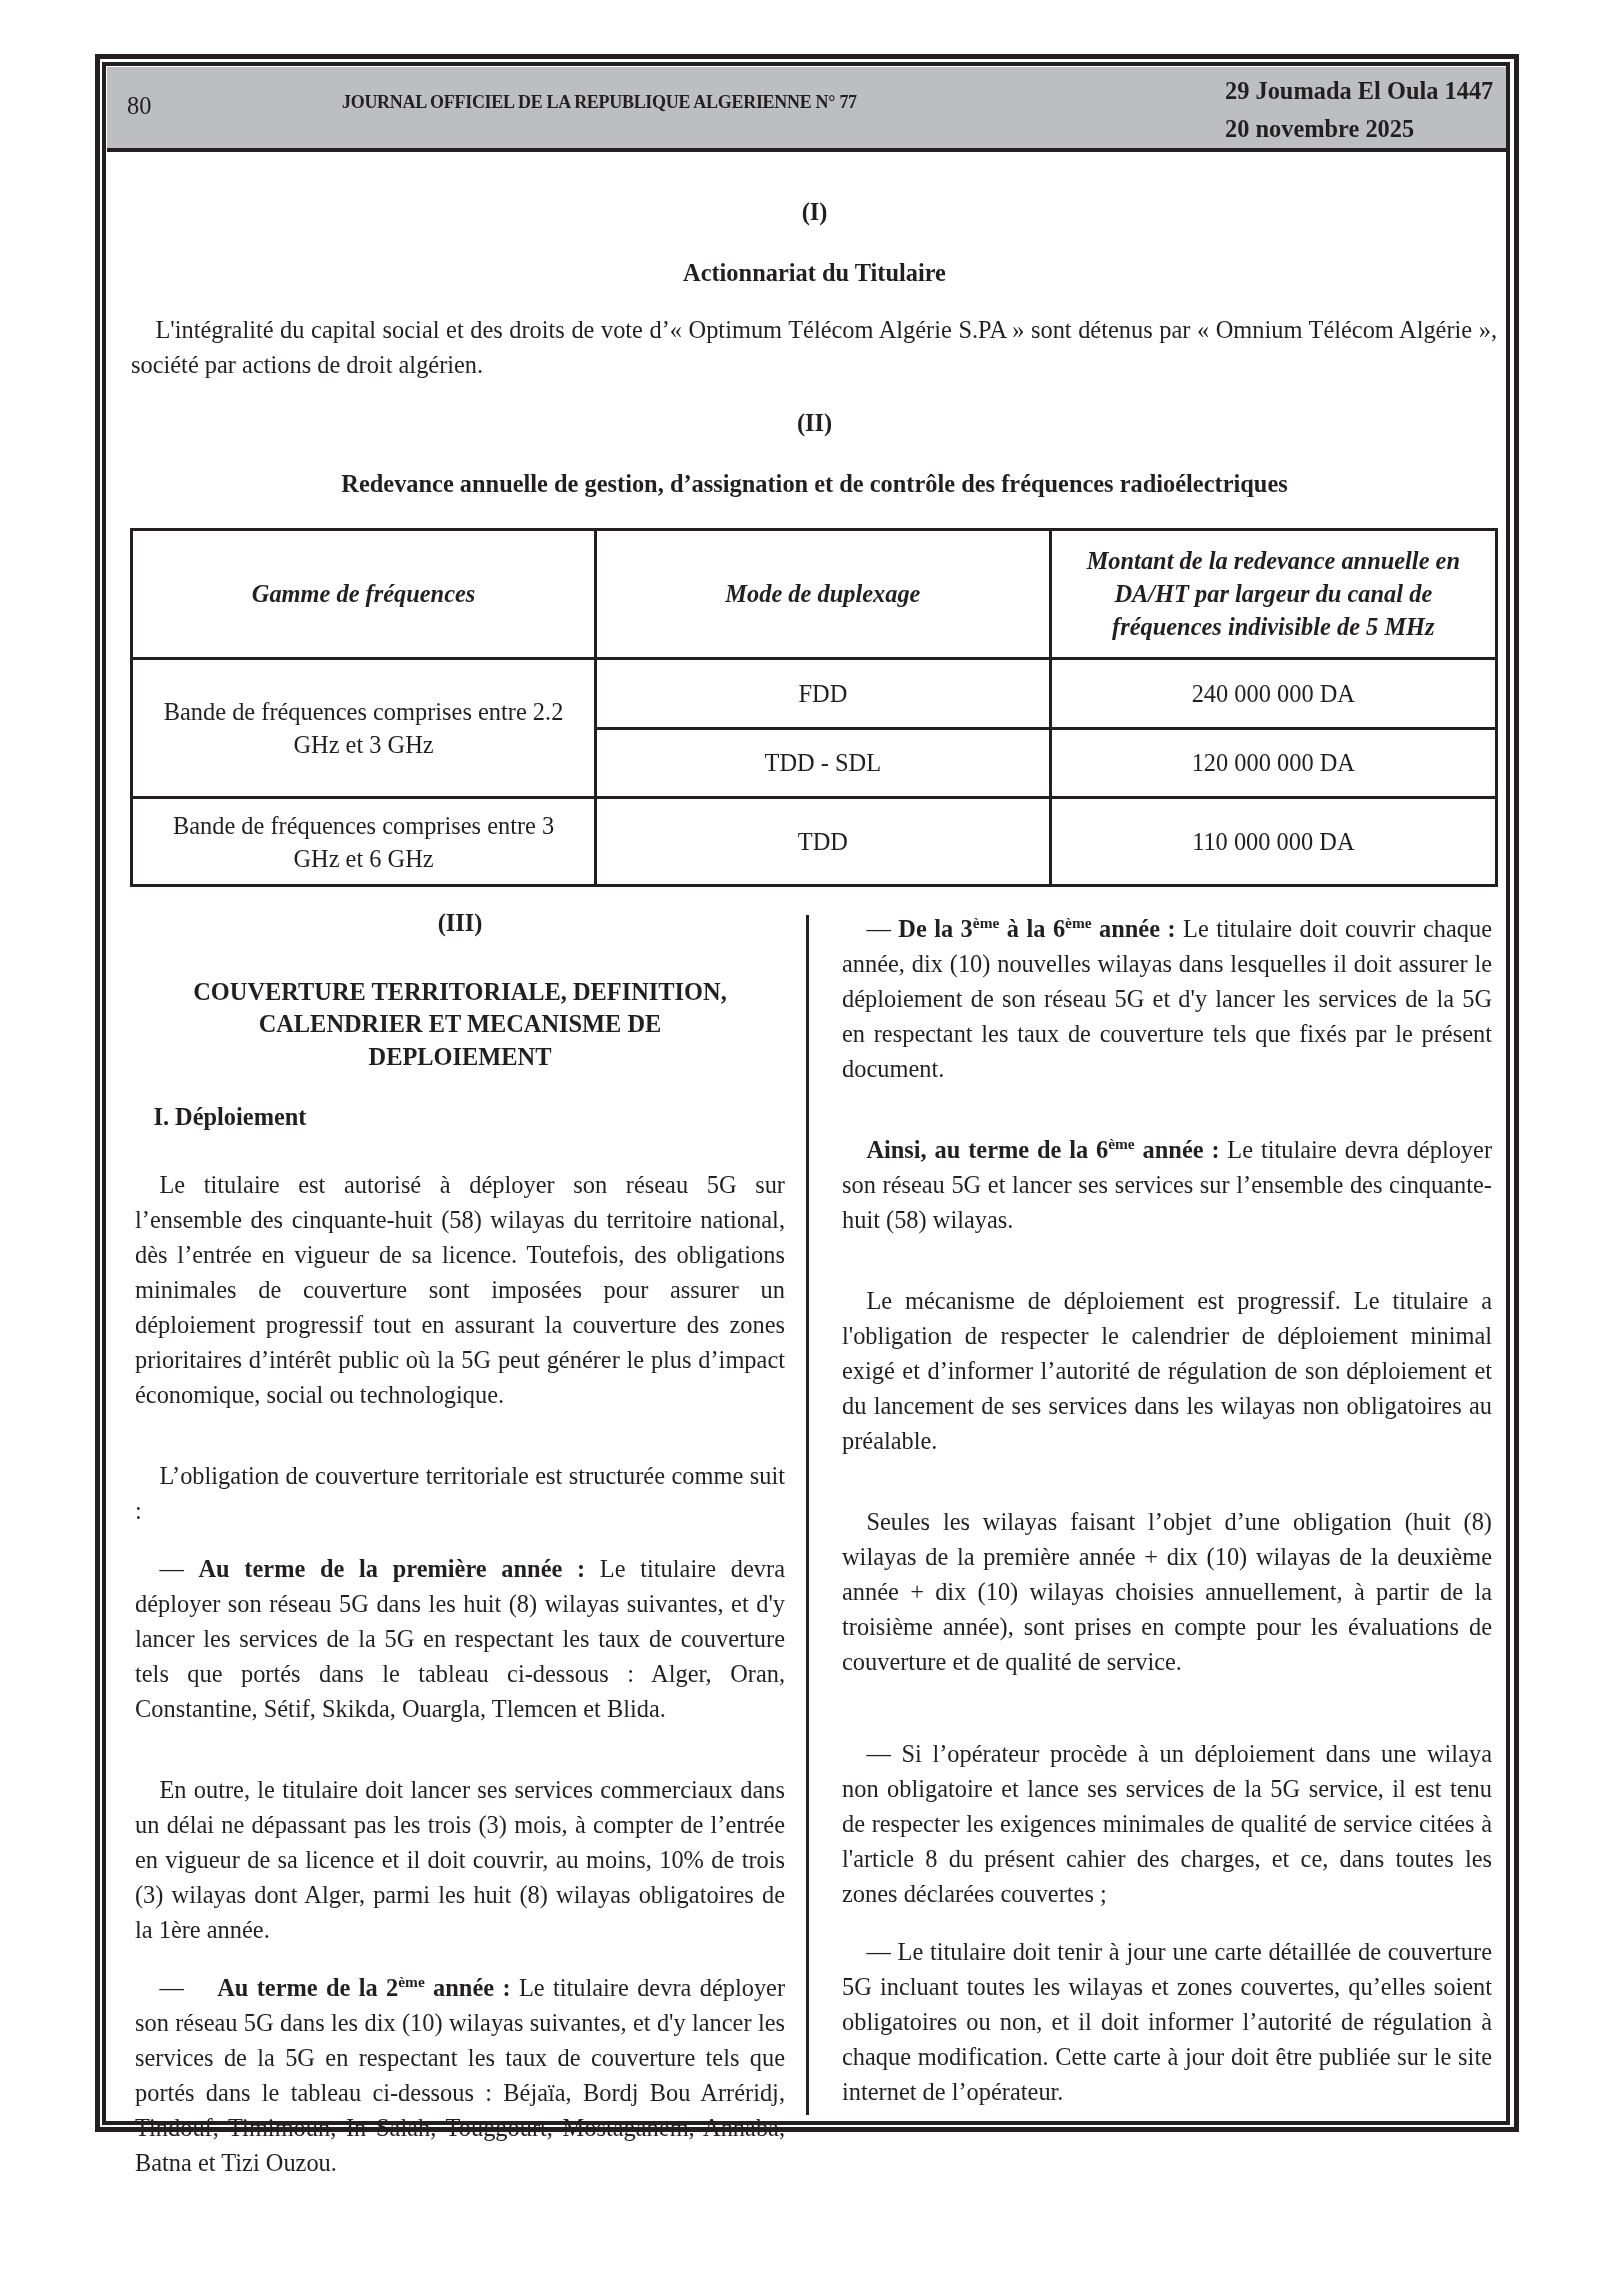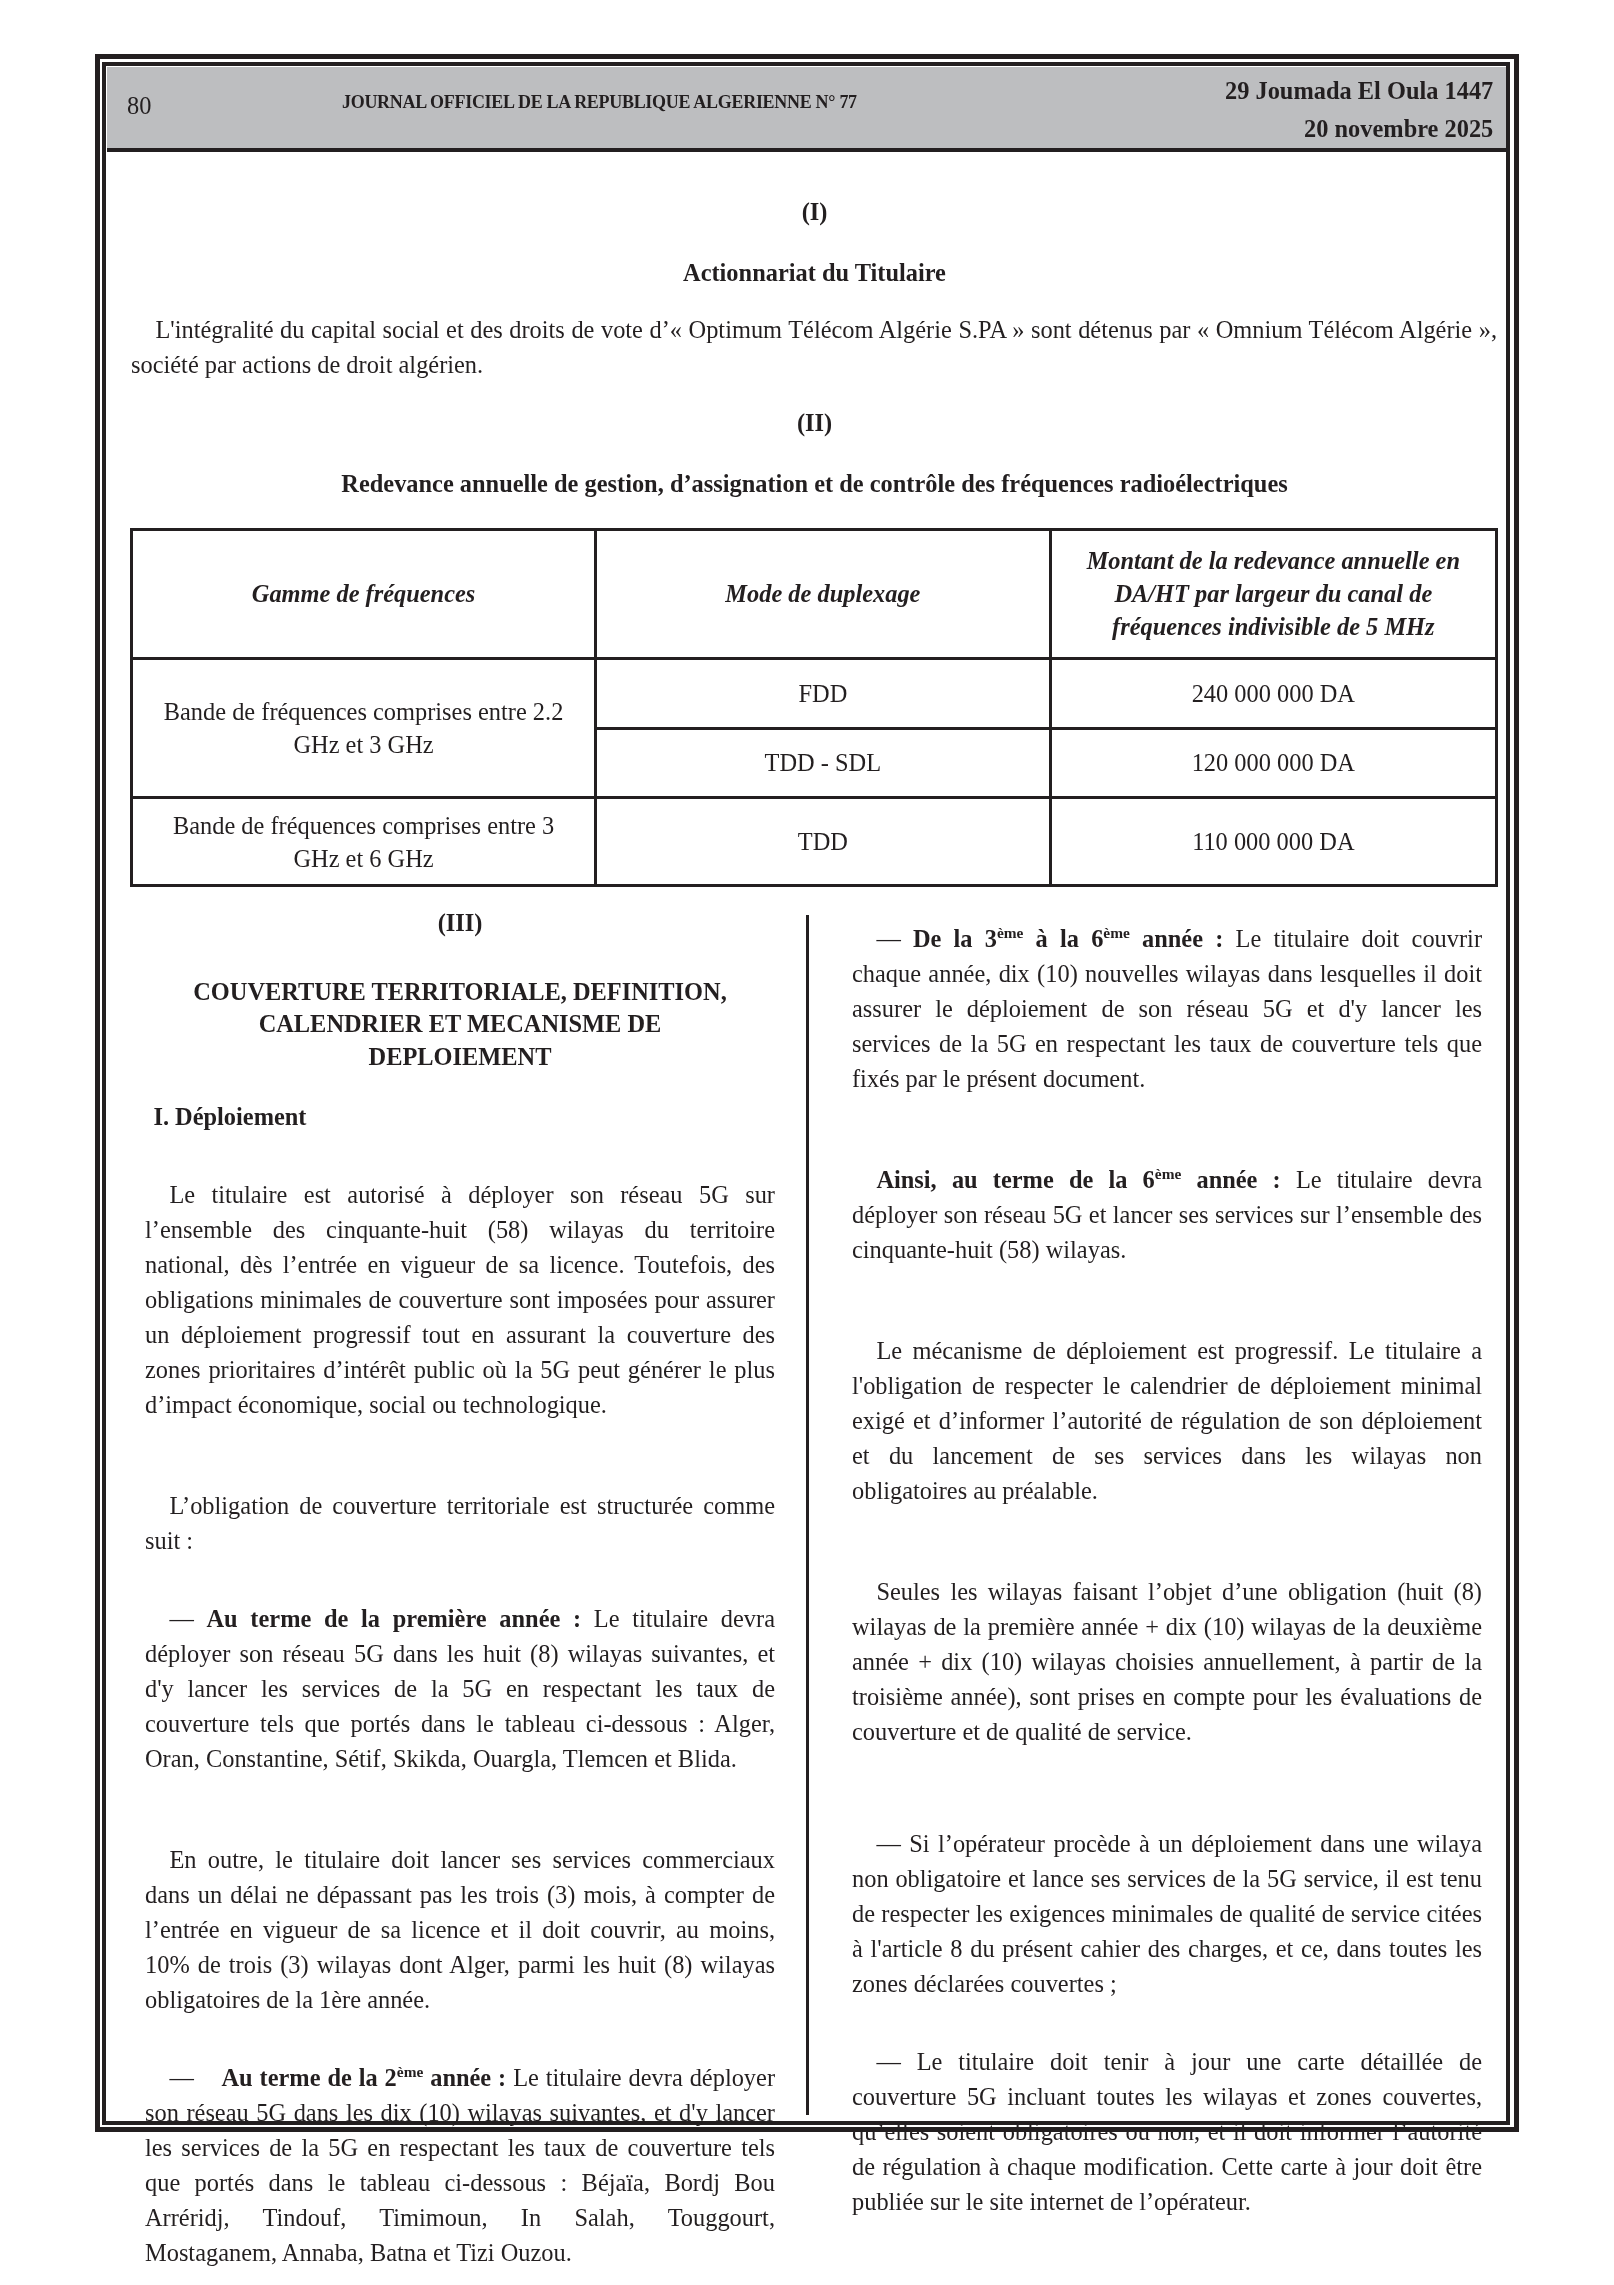--- a/index.html
+++ b/index.html
@@ -9,21 +9,21 @@
   .outer-frame { position: absolute; left: 95px; top: 54px; width: 1424px; height: 2078px;
                  border: 5.4px solid #231f20; box-sizing: border-box; }
   .inner-frame { position: absolute; left: 102px; top: 62px; width: 1408px; height: 2063px;
                  border: 4.5px solid #231f20; box-sizing: border-box; }
 
   .header { position: absolute; left: 107px; top: 67px; width: 1399px; height: 81px;
             background: #bdbec0; border-bottom: 4.5px solid #231f20; box-sizing: content-box; }
   .header .page-num { position: absolute; left: 20px; top: 25px; font-weight: normal; font-size: 24.4px; }
   .header .journal-title { position: absolute; left: 235px; top: 25px; font-weight: bold; font-size: 18px;
                            letter-spacing: -0.3px; }
-  .header .date-block { position: absolute; right: 12.7px; top: 5.4px; text-align: right; font-weight: bold;
+  .header .date-block { position: absolute; right: 12.7px; top: 5.4px; font-weight: bold;
                         font-size: 24.4px; line-height: 38px; }
 
   .center { text-align: center; }
   .bold { font-weight: bold; }
   .txt { font-size: 24.4px; line-height: 35px; }
 
   .sec1-num { position: absolute; left: 127px; width: 1375px; top: 194px; }
   .sec1-title { position: absolute; left: 127px; width: 1375px; top: 255px; }
   .sec1-para { position: absolute; left: 131px; width: 1366px; top: 312px; text-align: justify; text-indent: 24.4px; }
 
@@ -39,21 +39,21 @@
   table.fees col.c3 { width: 32.7%; }
   table.fees tr.r1 td { height: 56px; }
   table.fees tr.r2 td { height: 56px; }
   table.fees tr.r3 td { height: 74px; }
 
   .col-divider { position: absolute; left: 806px; top: 915px; width: 2.7px; height: 1200px; background: #231f20; }
 
   .col { position: absolute; width: 662px; }
   .col.left { left: 129px; top: 905px; }
   .col.right { left: 836px; top: 905px; }
-  .col p { margin: 16px; font-size: 24.4px; line-height: 35px; text-align: justify; text-indent: 24.4px; }
+  .col p { margin: 6px; font-size: 24.4px; line-height: 35px; text-align: justify; text-indent: 24.4px; }
   .col .gap-s { height: 11px; }
   .col .gap-m { height: 34px; }
   .col h3 { margin: 0; font-size: 24.4px; line-height: 35px; font-weight: bold; }
   sup { font-size: 15.4px; line-height: 0; }
 </style>
 </head>
 <body>
 
 <div class="outer-frame"></div>
 <div class="inner-frame"></div>

